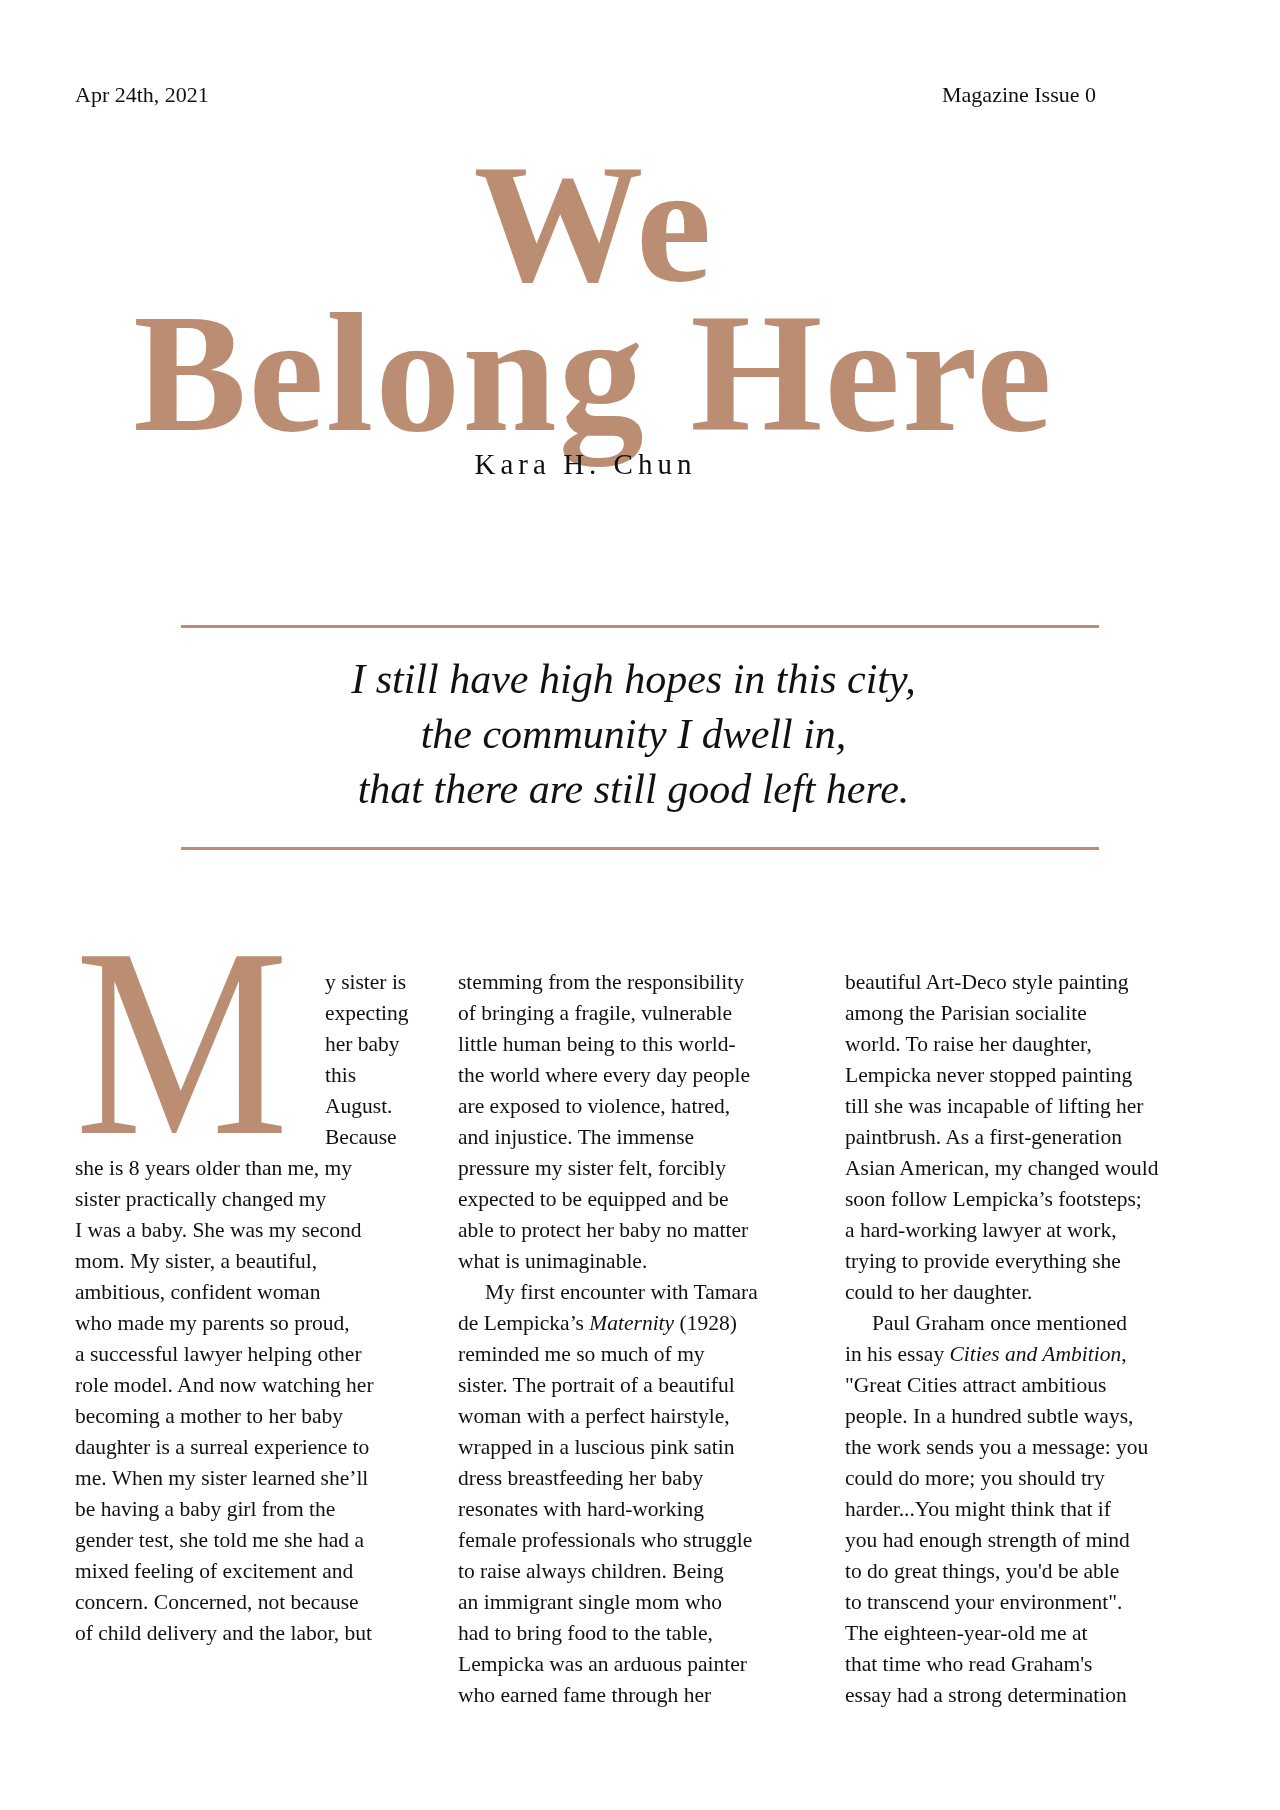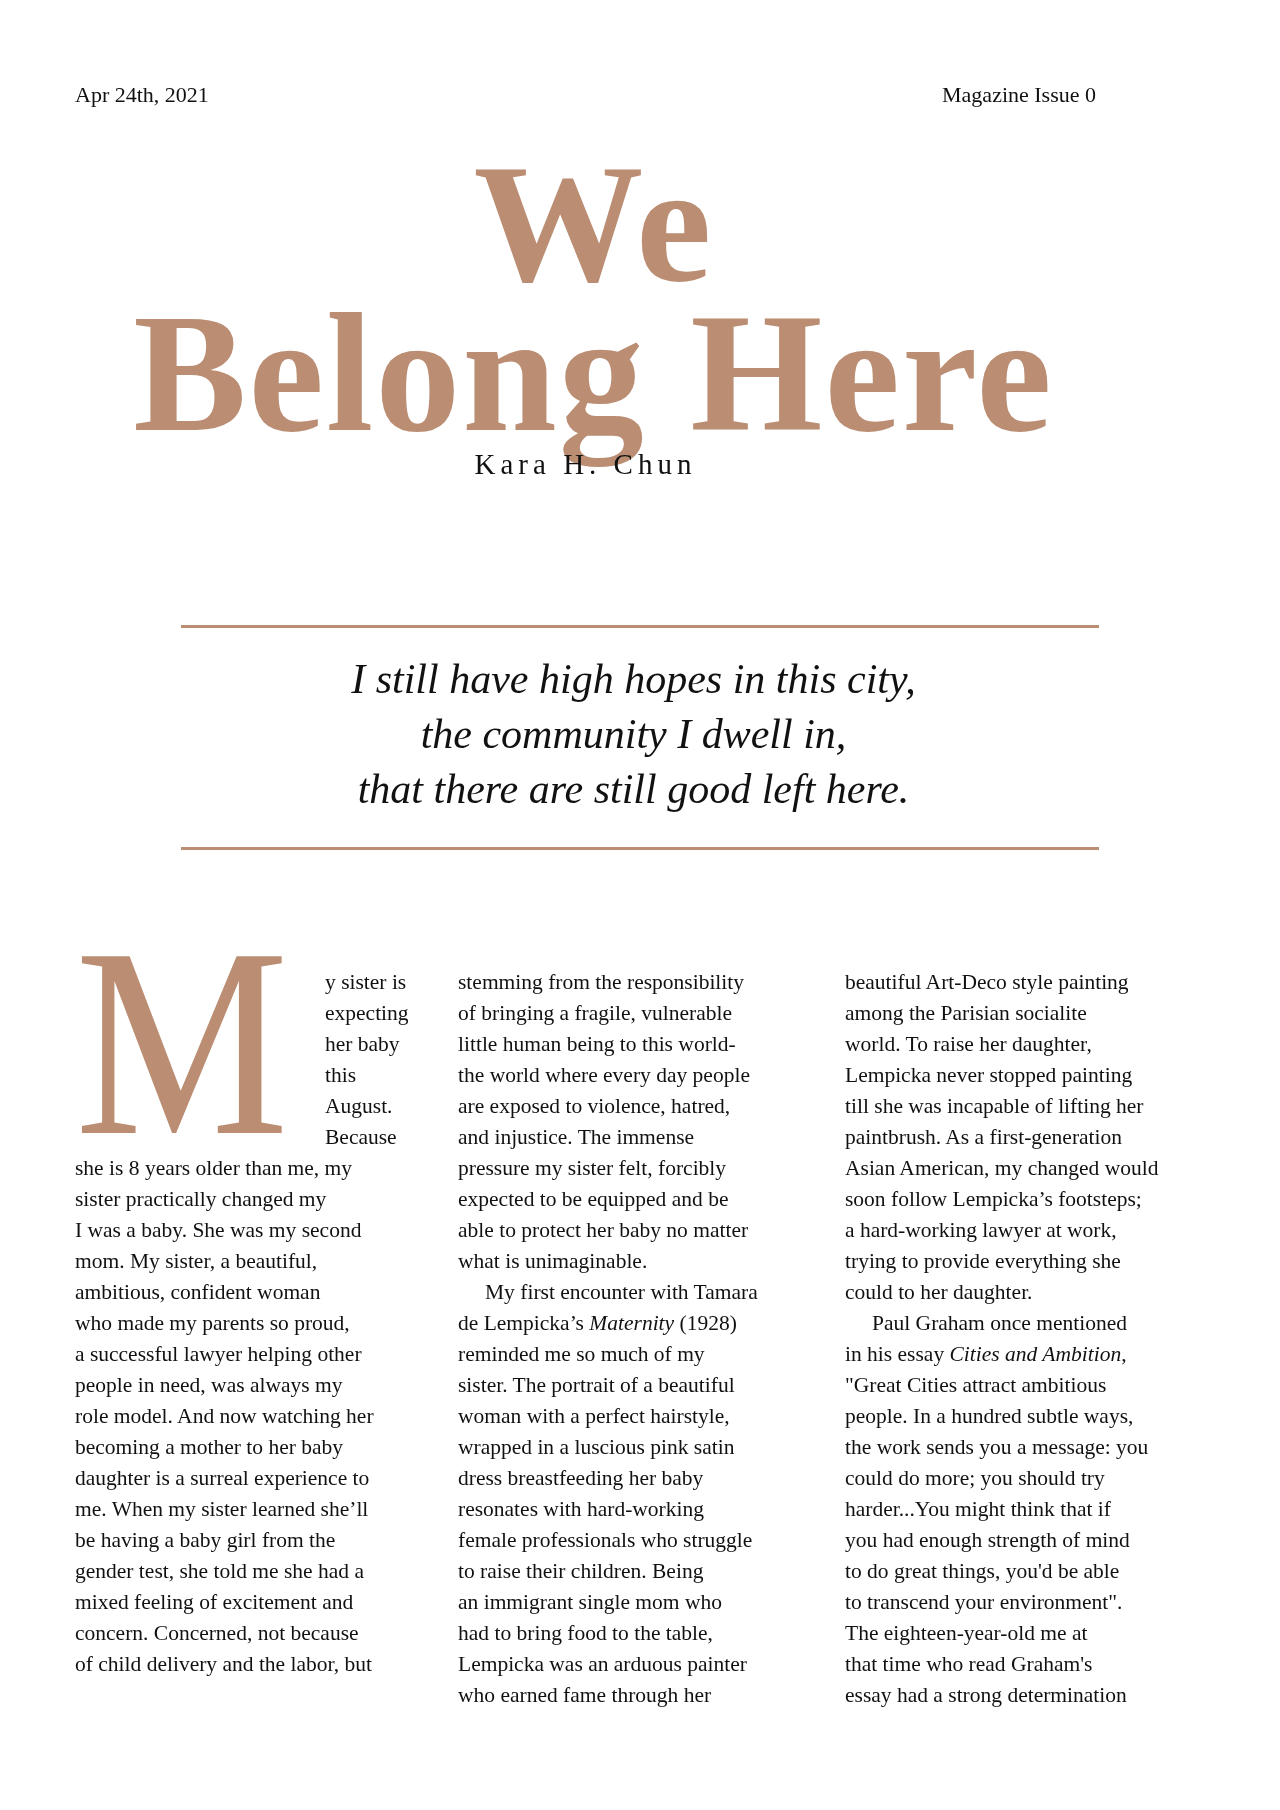--- a/index.html
+++ b/index.html
@@ -132,21 +132,20 @@
         <div class="line">this</div>
         <div class="line">August.</div>
         <div class="line">Because</div>
         <div class="line">she is 8 years older than me, my</div>
         <div class="line">sister practically changed my</div>
         <div class="line">I was a baby. She was my second</div>
         <div class="line">mom. My sister, a beautiful,</div>
         <div class="line">ambitious, confident woman</div>
         <div class="line">who made my parents so proud,</div>
         <div class="line">a successful lawyer helping other</div>
-        <div class="line">people in need, was always my</div>
         <div class="line">role model. And now watching her</div>
         <div class="line">becoming a mother to her baby</div>
         <div class="line">daughter is a surreal experience to</div>
         <div class="line">me. When my sister learned she’ll</div>
         <div class="line">be having a baby girl from the</div>
         <div class="line">gender test, she told me she had a</div>
         <div class="line">mixed feeling of excitement and</div>
         <div class="line">concern. Concerned, not because</div>
         <div class="line">of child delivery and the labor, but</div>
       </div>
@@ -163,21 +162,21 @@
         <div class="line">what is unimaginable.</div>
         <div class="line indent">My first encounter with Tamara</div>
         <div class="line">de Lempicka’s <i>Maternity</i> (1928)</div>
         <div class="line">reminded me so much of my</div>
         <div class="line">sister. The portrait of a beautiful</div>
         <div class="line">woman with a perfect hairstyle,</div>
         <div class="line">wrapped in a luscious pink satin</div>
         <div class="line">dress breastfeeding her baby</div>
         <div class="line">resonates with hard-working</div>
         <div class="line">female professionals who struggle</div>
-        <div class="line">to raise their children. Being</div>
+        <div class="line">to raise always children. Being</div>
         <div class="line">an immigrant single mom who</div>
         <div class="line">had to bring food to the table,</div>
         <div class="line">Lempicka was an arduous painter</div>
         <div class="line">who earned fame through her</div>
       </div>
     <div class="col col-3">
         <div class="line">beautiful Art-Deco style painting</div>
         <div class="line">among the Parisian socialite</div>
         <div class="line">world. To raise her daughter,</div>
         <div class="line">Lempicka never stopped painting</div>

